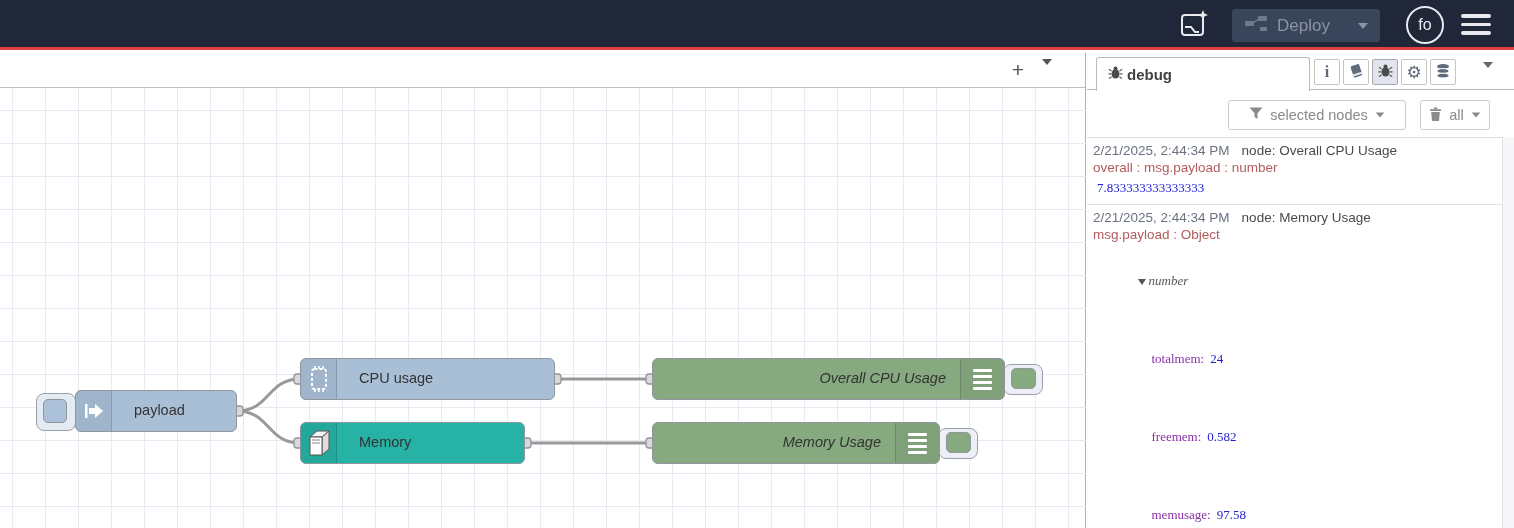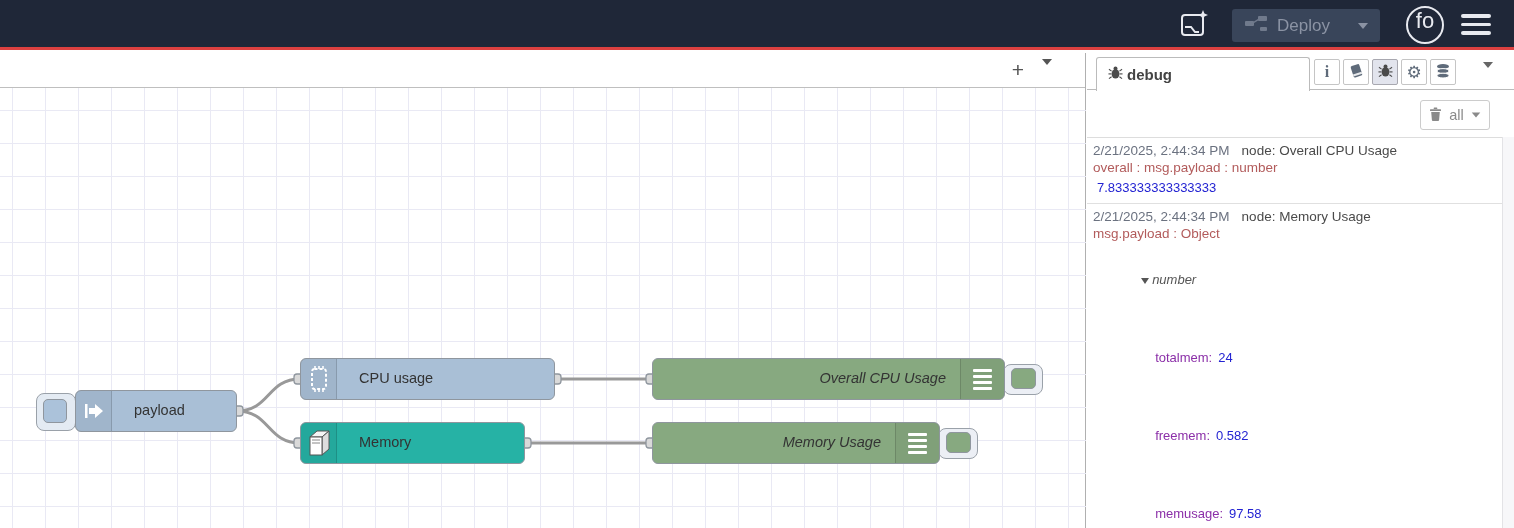--- a/index.html
+++ b/index.html
@@ -14,21 +14,21 @@
     display:flex; align-items:center; justify-content:center; cursor:pointer; }
   .deploy-btn { position:absolute; left:1232px; top:9px; width:148px; height:33px;
     background:#39455a; border-radius:3px; display:flex; align-items:center;
     padding:0 12px; gap:9px; cursor:default; }
   .deploy-label { color:#8b93a4; font-size:17px; }
   .tri { width:0; height:0; border-left:5px solid transparent;
     border-right:5px solid transparent; border-top:6px solid currentColor; }
   .deploy-tri { color:#8b93a4; margin-left:auto; }
   .avatar { position:absolute; left:1406px; top:6px; width:38px; height:38px;
     border:2.5px solid #e8eaf0; border-radius:50%; color:#e8eaf0;
-    display:flex; align-items:flex-start; justify-content:center; font-size:22px; cursor:pointer; }
+    display:flex; align-items:center; justify-content:center; font-size:16px; cursor:pointer; }
   .burger { position:absolute; left:1461px; top:14px; width:30px; cursor:pointer; }
   .burger div { height:3.5px; background:#e8eaf0; border-radius:2px; margin-bottom:5px; }
 
   
   .canvas-wrap { position:absolute; left:0; top:53px; width:1086px; height:475px;
     border-right:1px solid #b0b0b0; background:#fff; }
   .tabbar { position:absolute; left:0; top:0; width:100%; height:35px;
     background:#fff; border-bottom:1px solid #bfbfbf; }
   .tab-add { position:absolute; left:1004px; top:4px; width:28px; height:27px;
     color:#555; font-size:21px; line-height:25px; text-align:center; cursor:pointer; }
@@ -82,21 +82,21 @@
   .pill-tri { color:#8a8a8a; transform:scale(0.85); }
 
   .msg-list { position:absolute; left:0; top:84px; width:415px; bottom:0;
     border-top:1px solid #ddd; background:#fff; font-size:13.5px; }
   .scroll-gutter { position:absolute; left:415px; top:84px; width:12px; bottom:0;
     background:#f7f7f9; border-left:1px solid #e3e3e6; }
   .msg { padding:3px 6px 8px 6px; border-bottom:1px solid #e0e0e0; cursor:default; }
   .msg-meta { color:#6b7280; padding-top:2px; }
   .msg-node { color:#4a4a4a; margin-left:12px; }
   .msg-topic { color:#b25b5b; padding-top:2px; }
-  .mono { font-family:Liberation Sans, sans-serif; }
+  .mono { font-family:Liberation Serif, serif; }
   .msg-value { color:#2323d2; font-size:13px; padding:5px 0 0 4px; }
   .tree-row { line-height:26px; font-size:13px; white-space:pre; }
   .tree-obj { color:#555; font-style:italic; padding-left:12px; }
   .tree-exp { display:inline-block; width:0; height:0; border-left:4.5px solid transparent;
     border-right:4.5px solid transparent; border-top:6px solid #555; margin-right:3px; }
   .tree-kv { padding-left:26px; }
   .tree-key { color:#8b2fa8; }
   .tree-val { color:#2323d2; margin-left:6px; }
 </style>
 </head>
@@ -291,20 +291,29 @@
             <ellipse cx="8" cy="3.4" rx="6" ry="2.4" fill="currentColor"></ellipse>
             <ellipse cx="8" cy="8" rx="6" ry="2.4" fill="currentColor" stroke="#fff" stroke-width="1"></ellipse>
             <ellipse cx="8" cy="12.6" rx="6" ry="2.4" fill="currentColor" stroke="#fff" stroke-width="1"></ellipse>
           </svg>
         </span>
       </div>
       <div class="sb-caret"><span class="tri"></span></div>
     </div>
 
     <div class="filter-row">
+      <div class="pill-btn" style="left:141px; width:178px;">
+        <span>
+          <svg width="14" height="13" viewBox="0 0 14 13">
+            <polygon points="0.5,0.5 13.5,0.5 8.5,6.2 8.5,12 5.5,10 5.5,6.2" fill="#8a8a8a"></polygon>
+          </svg>
+        </span>
+        <span>selected nodes</span>
+        <span class="tri pill-tri"></span>
+      </div>
       <div class="pill-btn" style="left:333px; width:70px;">
         <span>
           <svg width="13" height="14" viewBox="0 0 13 14">
             <rect x="4.7" y="0.5" width="3.6" height="1.6" rx="0.6" fill="#8a8a8a"></rect>
             <rect x="1" y="2.2" width="11" height="1.7" rx="0.5" fill="#8a8a8a"></rect>
             <path d="M2.2,5 h8.6 l-0.7,8 a1,1 0 0 1 -1,0.9 H3.9 a1,1 0 0 1 -1,-0.9 z" fill="#8a8a8a"></path>
           </svg>
         </span>
         <span>all</span>
         <span class="tri pill-tri"></span>

